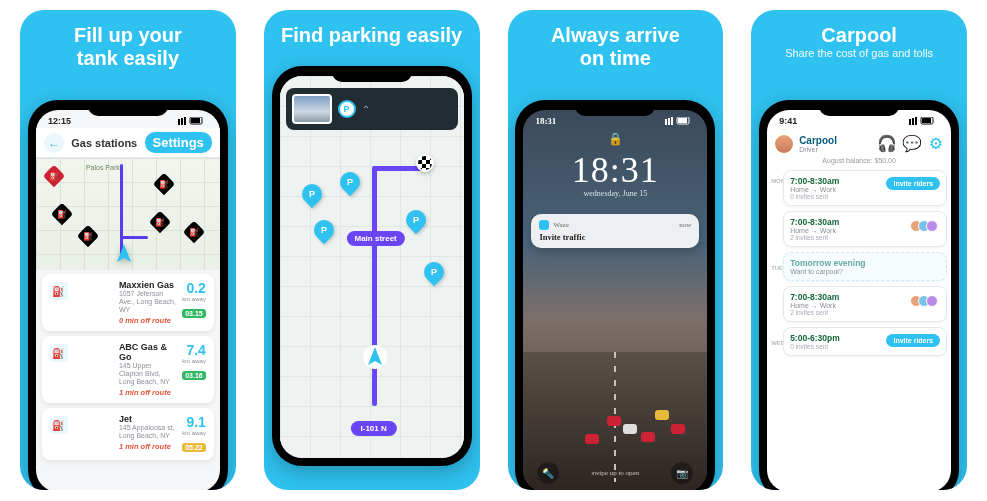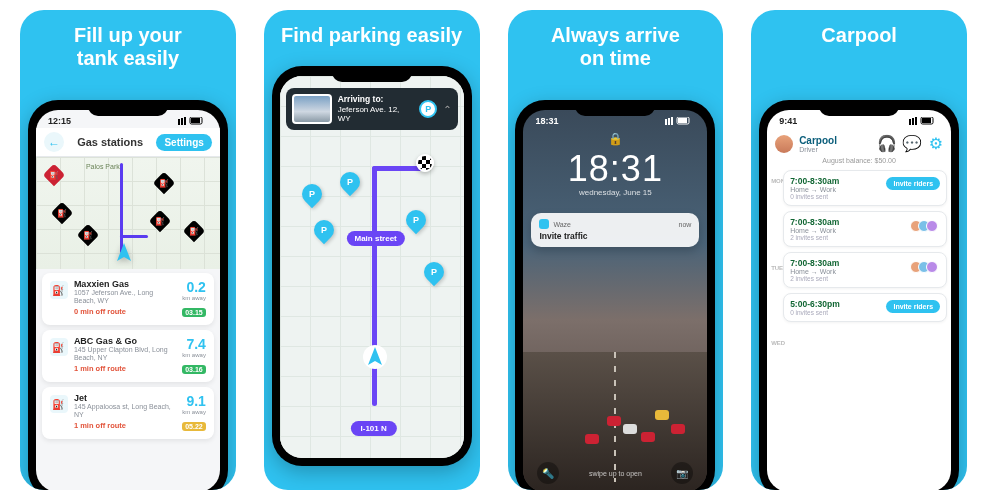--- a/index.html
+++ b/index.html
@@ -29,40 +29,40 @@
   .notch { position:absolute; top:0; left:50%; transform:translateX(-50%); width:80px; height:16px; background:#000; border-radius:0 0 10px 10px; z-index:5;}
   .screen { width:100%; height:100%; background:#f5f6f8; border-radius:22px; overflow:hidden; position:relative; color:#222; }
   .status { display:flex; justify-content:space-between; align-items:center; font-size:9px; font-weight:700; padding:3px 12px 0; height:18px; }
   .status .time { }
   .status .right svg { vertical-align:middle; }
 
   
   .hdr1 { display:flex; align-items:center; justify-content:space-between; padding:4px 8px; background:#fff; border-bottom:1px solid #e6e9ec;}
   .hdr1 .back { width:20px; height:20px; border-radius:50%; background:#eaf7fb; color:#2fc2f0; display:flex; align-items:center; justify-content:center; font-size:12px;}
   .hdr1 .title { font-size:11px; font-weight:700; color:#333; }
-  .settings-btn { font-size:10px; font-weight:600; color:#fff; background:#2fc2f0; padding:3px 8px; border-radius:10px; }
+  .settings-btn { font-size:13px; font-weight:600; color:#fff; background:#2fc2f0; padding:3px 8px; border-radius:10px; }
   .map1 { height:112px; background: linear-gradient(#f0f5ee, #e9f0e6); position:relative; }
   .map1 .grid { position:absolute; inset:0; background:
      linear-gradient(#d8ded4 1px, transparent 1px) 0 0/100% 24px,
      linear-gradient(90deg,#d8ded4 1px, transparent 1px) 0 0/24px 100%; opacity:.8;}
   .park { position:absolute; top:6px; left:50px; font-size:7px; color:#6b8459; }
   .route1 { position:absolute; left:84px; top:6px; width:3px; height:90px; background:#5a3cf0; border-radius:2px;}
   .route1b { position:absolute; left:84px; top:78px; width:28px; height:3px; background:#5a3cf0; border-radius:2px;}
   .cursor1 { position:absolute; left:78px; top:86px; }
   .cursor1 svg { filter: drop-shadow(0 2px 3px rgba(0,0,0,.3)); }
   .gas-pin { position:absolute; width:16px; height:16px; background:#000; border-radius:4px 4px 4px 0; transform:rotate(-45deg); display:flex; align-items:center; justify-content:center;}
   .gas-pin span { transform:rotate(45deg); color:#fff; font-size:8px;}
   .gas-pin.red { background:#c23; }
   .list1 { padding:4px 6px; }
   .card1 { background:#fff; border-radius:8px; padding:6px 8px; margin-bottom:5px; box-shadow:0 2px 5px rgba(0,0,0,.08); display:flex; gap:6px; }
   .card1 .ico { width:18px; height:18px; border-radius:4px; background:#eaf7fb; color:#2fc2f0; display:flex; align-items:center;justify-content:center; font-size:10px; flex-shrink:0; margin-top:2px;}
-  .card1 .body { flex:1; min-width:0; }
+  .card1 .body { flex:1; min-width:0;margin-left:45px; }
   .card1 .name { font-size:9px; font-weight:700; }
   .card1 .addr { font-size:7px; color:#8a9099; line-height:1.15; }
-  .card1 .off { font-size:7.5px; color:#e2533a; font-weight:600; margin-top:2px;}
+  .card1 .off { font-size:7.5px; color:#e2533a; font-weight:600; margin-top:2px;font-style:italic;}
   .card1 .dist { font-size:14px; font-weight:700; color:#2fc2f0; text-align:right; }
   .card1 .distu { font-size:6px; color:#8a9099; display:block; text-align:right;}
   .price-chip { display:inline-block; font-size:7px; font-weight:700; color:#fff; background:#33b864; border-radius:3px; padding:1px 3px; margin-top:3px;}
   .price-chip.yellow { background:#e8b93a; }
 
   
   .s2 .screen { background:#eef3f1; }
   .banner2 { position:absolute; top:12px; left:6px; right:6px; background:#222c33; border-radius:8px; padding:6px; display:flex; gap:6px; align-items:center; color:#fff; }
   .banner2 .thumb { width:40px; height:30px; border-radius:4px; background:linear-gradient(#7aa0c4,#cfd8e2 60%,#8a9aa6); border:2px solid #fff;}
   .banner2 .txt { flex:1; font-size:8px; line-height:1.2; }
@@ -77,21 +77,21 @@
   .route2b { position:absolute; left:92px; top:90px; width:50px; height:5px; background:#6a45f5; border-radius:3px;}
   .finish { position:absolute; left:136px; top:78px; width:18px; height:18px; border-radius:50%; background:
     repeating-conic-gradient(#000 0 25%, #fff 0 50%) 0 0/8px 8px; border:2px solid #fff; box-shadow:0 2px 4px rgba(0,0,0,.25);}
   .street-tag { position:absolute; left:96px; top:155px; transform:translateX(-50%); background:#6a45f5; color:#fff; font-size:8px; font-weight:700; padding:3px 8px; border-radius:10px;text-align:center;}
   .hwy-tag { position:absolute; left:94px; bottom:22px; transform:translateX(-50%); background:#6a45f5; color:#fff; font-size:8px; font-weight:700; padding:3px 10px; border-radius:10px;}
   .cursor2 { position:absolute; left:82px; top:268px; }
   .ppin { position:absolute; width:20px; height:20px; border-radius:50% 50% 50% 0; background:#2fc2f0; transform:rotate(-45deg); display:flex; align-items:center;justify-content:center; box-shadow:0 2px 4px rgba(0,0,0,.2);}
   .ppin span { transform:rotate(45deg); color:#fff; font-size:9px; font-weight:800;}
 
   
-  .s3 .screen { background: linear-gradient(#3a4a5a 0%, #4a6378 35%, #7c6f6a 55%, #463a36 100%); color:#fff; }
+  .s3 .screen { background: linear-gradient(#3a4a5a 0%, #4a6378 35%, #7c6f6a 55%, #463a36 100%); color:#fff;font-family:Liberation Serif, serif; }
   .lock-ico { text-align:center; padding-top:4px; font-size:12px; opacity:.9;}
   .clock { text-align:center; font-size:36px; font-weight:300; letter-spacing:1px; margin-top:2px;}
   .date { text-align:center; font-size:8px; opacity:.8; margin-top:-2px;}
   .notif { margin:16px 8px 0; background:rgba(255,255,255,.9); border-radius:10px; padding:6px 8px; color:#222; box-shadow:0 4px 10px rgba(0,0,0,.2);}
   .notif .top { display:flex; align-items:center; gap:4px; font-size:7px; color:#666;}
   .notif .top .app-ico { width:10px; height:10px; border-radius:3px; background:#2fc2f0;}
   .notif .ntitle { font-size:8.5px; font-weight:700; margin-top:2px;}
   .notif .nbody { font-size:7.5px; line-height:1.25; }
   .road { position:absolute; bottom:0; left:0; right:0; height:140px; background:linear-gradient(#5a5048, #2b2420); }
   .road::before{content:"";position:absolute;left:50%;top:0;bottom:10px;width:2px;background:repeating-linear-gradient(#c9c2b8 0 6px,transparent 6px 14px);transform:translateX(-50%);}
@@ -258,24 +258,20 @@
           <div class="cursor2">
             <svg width="26" height="26">
                 <circle cx="13" cy="13" r="12" fill="#fff"></circle>
                 <polygon points="13,3 20,21 13,17 6,21" fill="#2fc2f0"></polygon>
               </svg>
           </div>
           <div class="hwy-tag">I-101 N</div>
         </div>
         <div class="banner2">
           <div class="thumb"></div>
-          <div class="txt">
-            <b>Arriving to:</b><br>
-            <span>Jeferson Ave. 12, WY</span>
-          </div>
           <div class="pcircle">P</div>
           <div class="chev">⌃</div>
         </div>
       </div>
     </div>
   </div>
 
   <div class="shot s3">
     <div class="shot-title">Always arrive<br>on time</div>
     <div class="phone">
@@ -316,20 +312,21 @@
           <div class="rnd">🔦</div>
           <div class="swipe">swipe up to open</div>
           <div class="rnd">📷</div>
         </div>
       </div>
     </div>
   </div>
 
   <div class="shot s4">
     <div class="shot-title" style="padding-bottom:0">Carpool</div>
+    <div class="shot-sub">Share the cost of gas and tolls</div>
     <div class="phone">
       <div class="notch"></div>
       <div class="screen">
         <div class="status">
           <span class="time">9:41</span>
           <span class="right">
             <svg width="30" height="8">
                 <rect x="0" y="2" width="2" height="6" fill="#000"></rect>
                 <rect x="3" y="1" width="2" height="7" fill="#000"></rect>
                 <rect x="6" y="0" width="2" height="8" fill="#000"></rect>
@@ -363,20 +360,24 @@
             <div class="cp-card">
        <div class="time">7:00-8:30am</div>
        <div class="route">Home → Work</div>
        <div class="sub">2 invites sent</div>
        <div class="mini-avs">
                 <span></span>
                 <span></span>
                 <span></span>
               </div>
      </div>
+            <div class="cp-card cp-ghost">
+       <div class="time">Tomorrow evening</div>
+       <div class="route">Want to carpool?</div>
+     </div>
             <div class="day-rail" style="top:172px">WED</div>
             <div class="cp-card">
        <div class="time">7:00-8:30am</div>
        <div class="route">Home → Work</div>
        <div class="sub">2 invites sent</div>
        <div class="mini-avs">
                 <span></span>
                 <span></span>
                 <span></span>
               </div>

